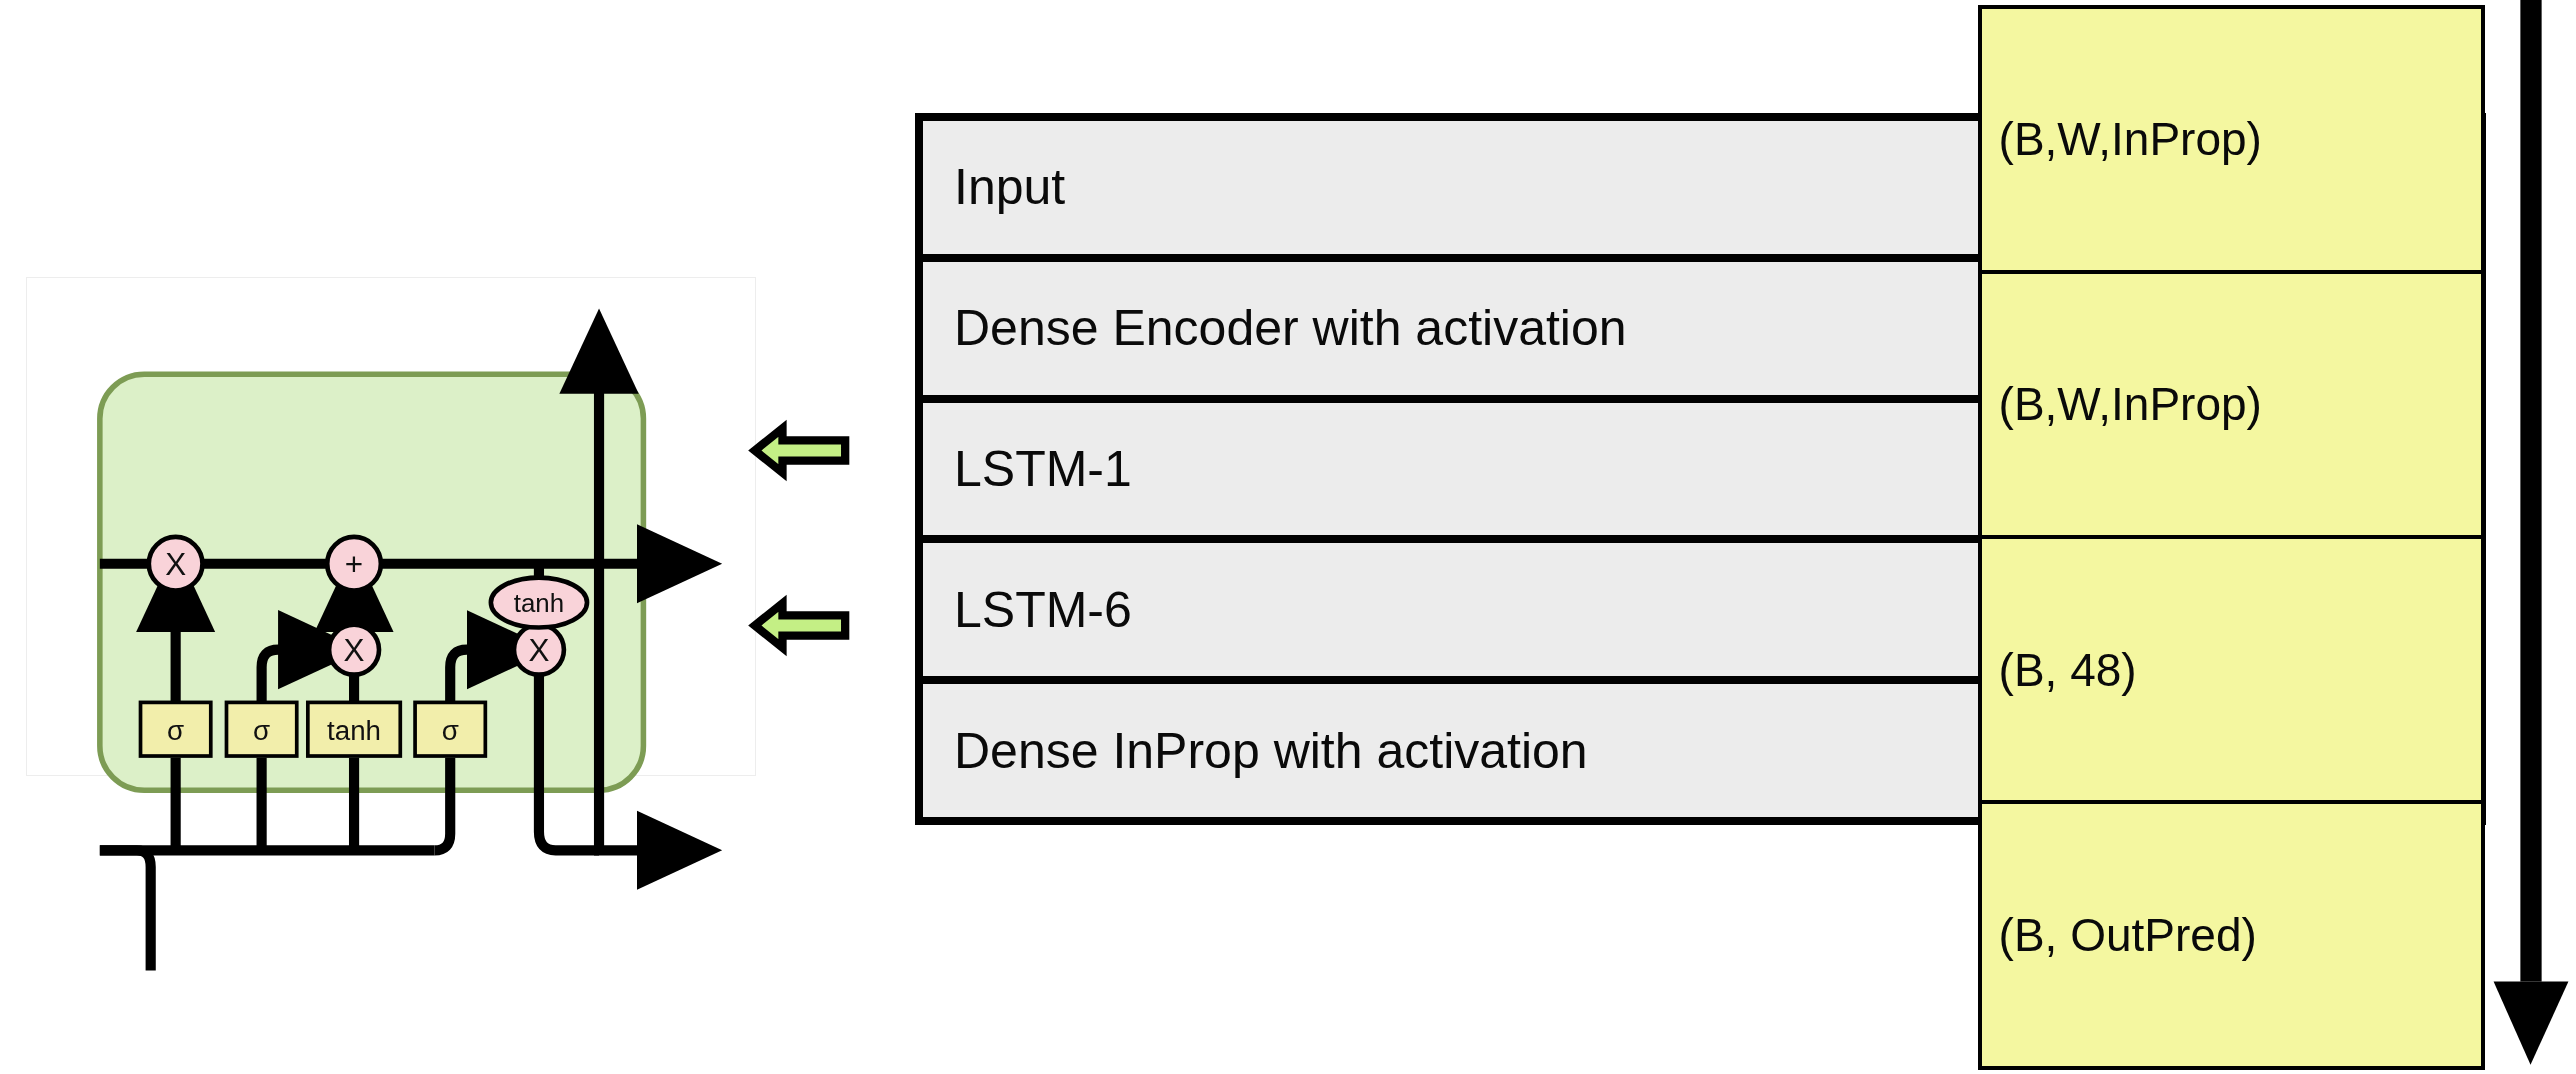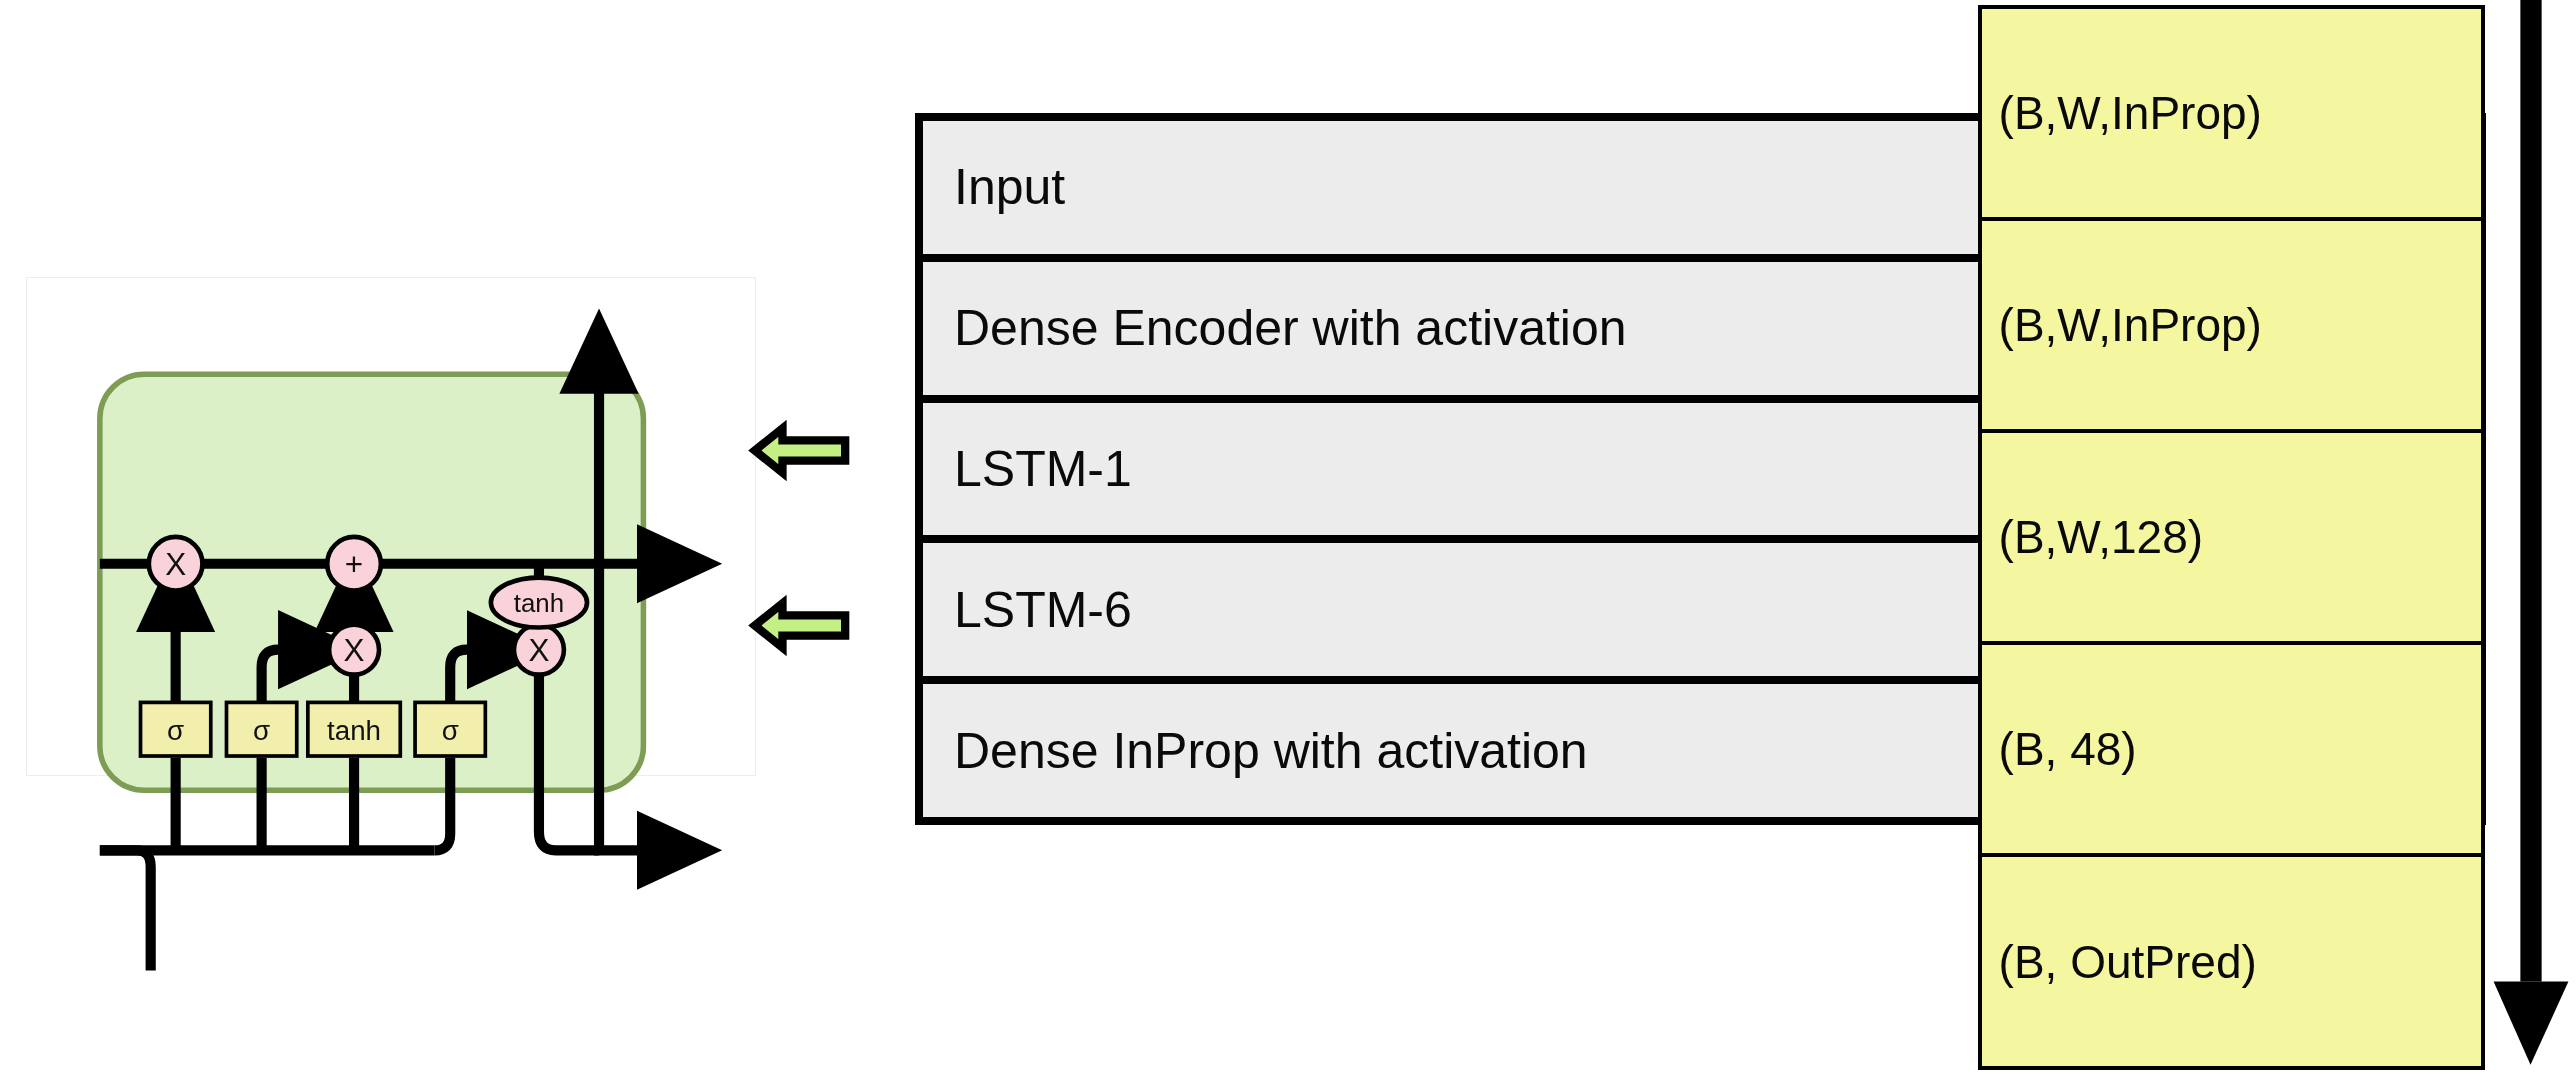--- a/index.html
+++ b/index.html
@@ -245,23 +245,20 @@
   </div>
 
   <div id="shape-column">
     <div class="shape-box">
       <span class="shape-label">(B,W,InProp)</span>
     </div>
     <div class="shape-box">
       <span class="shape-label">(B,W,InProp)</span>
     </div>
     <div class="shape-box">
-      <span class="shape-label">(B,W,128)</span>
-    </div>
-    <div class="shape-box">
       <span class="shape-label">(B, 48)</span>
     </div>
     <div class="shape-box">
       <span class="shape-label">(B, OutPred)</span>
     </div>
   </div>
 
   <svg id="flow-arrow" viewBox="0 0 97 1162">
     <rect x="37" y="0" width="23" height="1062" fill="#000000"></rect>
     <path d="M8,1062 L89,1062 L48,1152 Z" fill="#000000"></path>

